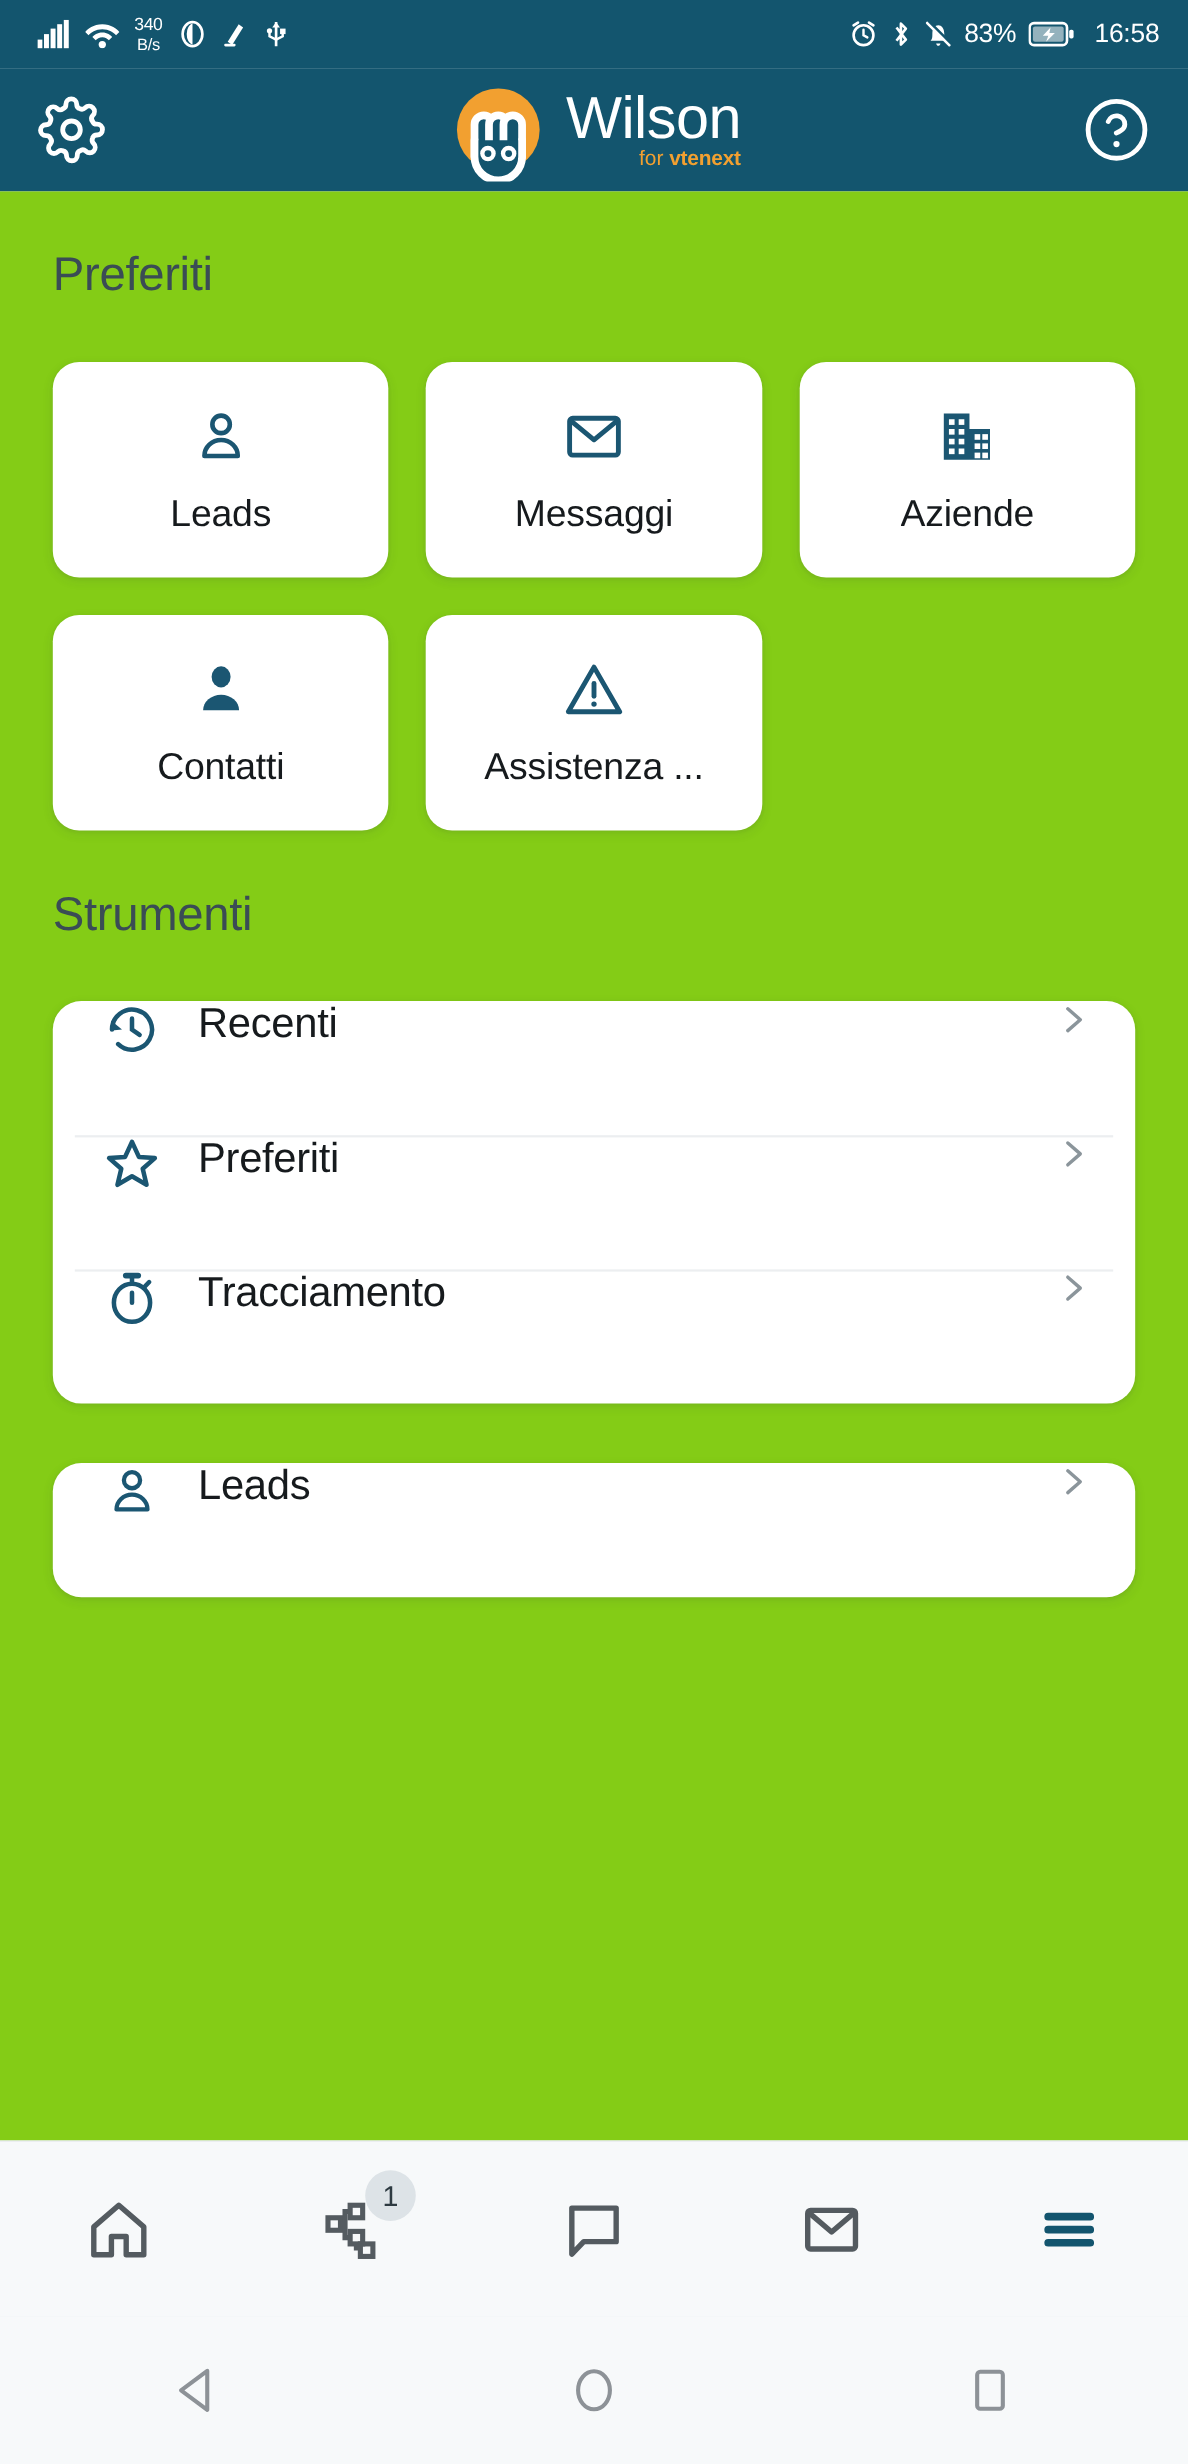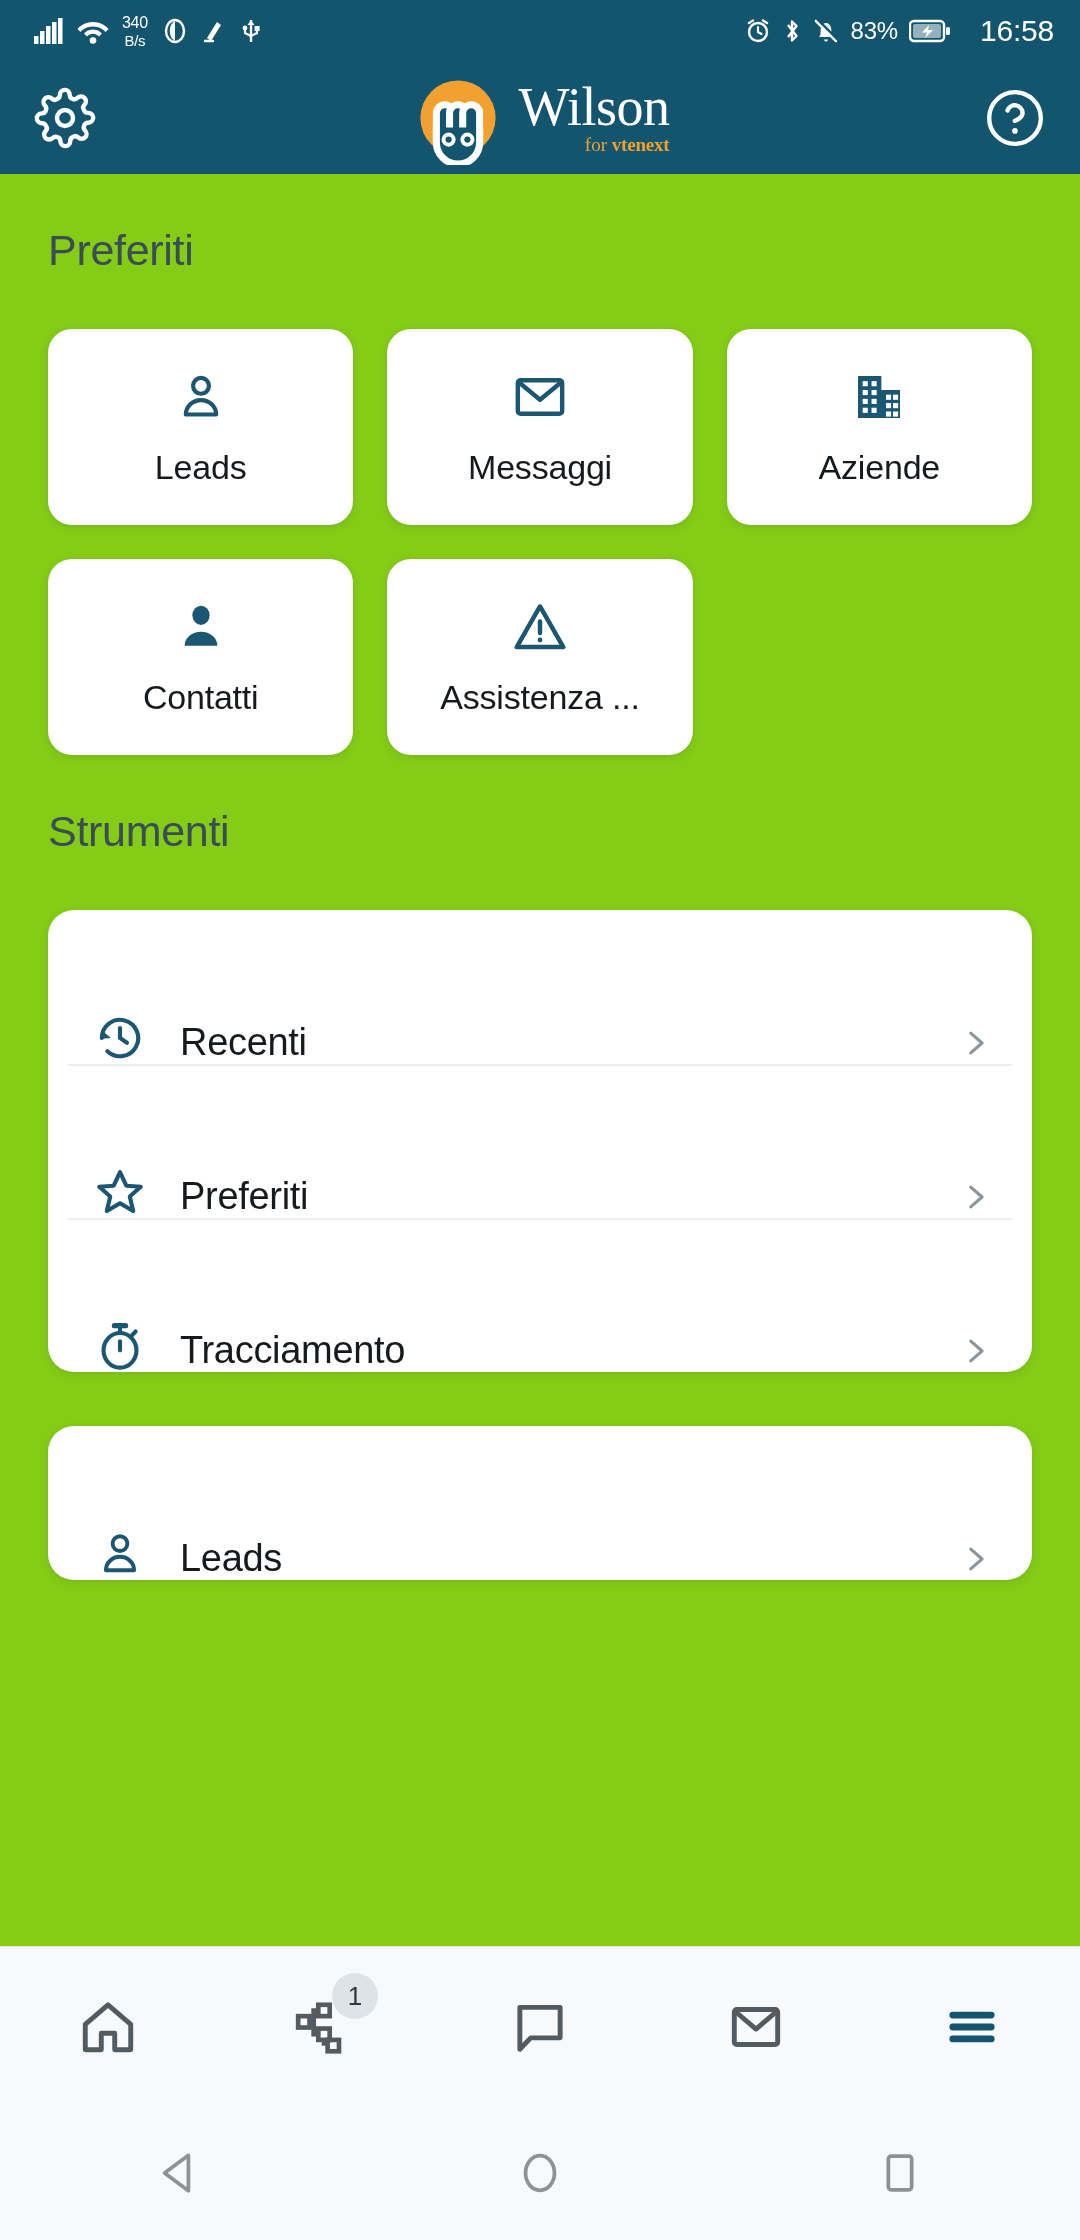--- a/index.html
+++ b/index.html
@@ -20,31 +20,31 @@
   .sb-left, .sb-right { display:flex; align-items:center; gap:13px; }
   .sb-right { gap:11px;justify-content:center; }
   .sb-ico { display:block; }
   .sb-speed {
     display:flex; flex-direction:column; align-items:center;
     line-height:1; font-size:15px; font-weight:500; letter-spacing:-.3px;
   }
   .sb-speed .v { font-size:16px; }
   .sb-speed .u { font-size:15px; margin-top:2px; }
   .sb-batt { font-size:24px; font-weight:500; letter-spacing:-.2px; }
-  .sb-time { font-size:30px; font-weight:500; letter-spacing:-.2px; margin-left:18px; }
+  .sb-time { font-size:24px; font-weight:500; letter-spacing:-.2px; margin-left:7px; }
 
   
   .appbar {
     height:112px; background:#13556e;
     display:flex; align-items:center; justify-content:space-between;
     padding:0 34px;
   }
   .logo-wrap { display:flex; align-items:center; gap:14px; }
   .logo-mark { width:94px; height:94px; position:relative; }
-  .logo-text { display:flex; flex-direction:column; justify-content:center;font-family:Liberation Serif, serif; }
+  .logo-text { display:flex; flex-direction:column; justify-content:center; }
   .logo-name {
     font-size:54px; color:#fff; font-weight:400;
     line-height:.96; letter-spacing:-.5px;
   }
   .logo-sub {
     font-size:19px; line-height:1; margin-top:2px;
     text-align:right; white-space:nowrap;
   }
   .logo-sub .for { color:#f2a030; font-weight:400; }
   .logo-sub .vt { color:#f2a030; font-weight:700; letter-spacing:-.2px; }
@@ -77,21 +77,21 @@
     overflow:hidden; text-overflow:ellipsis; letter-spacing:-.2px;
   }
 
   
   .listcard {
     background:#fff; border-radius:26px; margin:54px 48px 0 48px;
     box-shadow:0 3px 10px rgba(40,60,75,.09), 0 1px 3px rgba(40,60,75,.07);
     overflow:hidden;
   }
   .row {
-    display:flex; align-items:flex-end; height:154px;
+    display:flex; align-items:flex-start; height:122px;
     padding:0 40px 0 46px; position:relative;
   }
   .row + .row::before {
     content:""; position:absolute; top:0; left:20px; right:20px;
     height:2px; background:#eceef0;
   }
   .row .ico { width:86px; flex:0 0 86px; display:flex; align-items:center; }
   .row .lbl { flex:1; font-size:38px; color:#161a1d; letter-spacing:-.3px; }
   .chev { color:#8b959b; }
 

